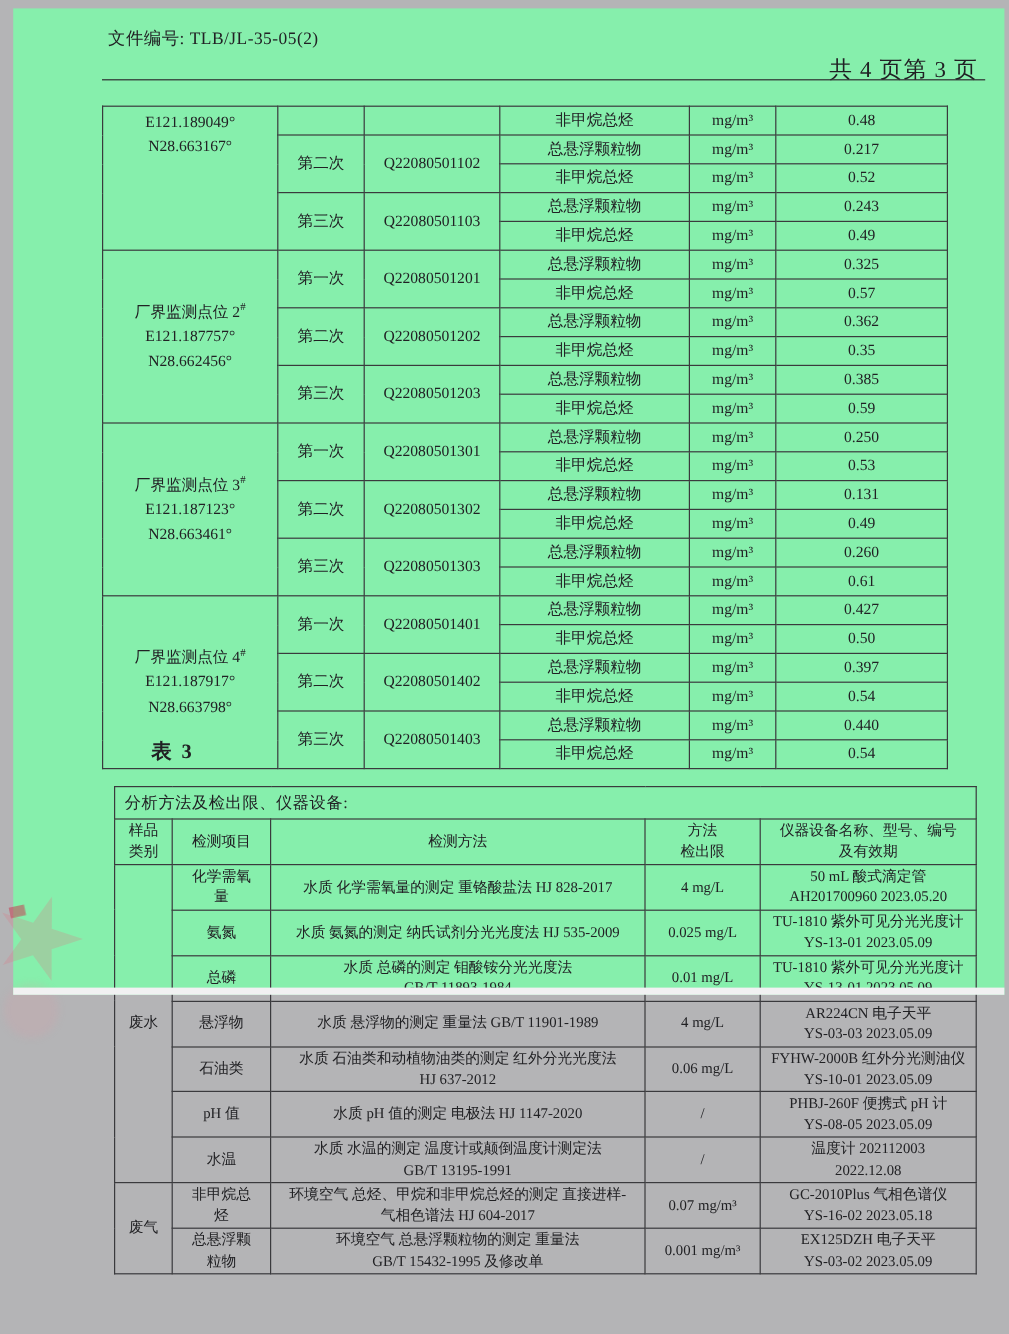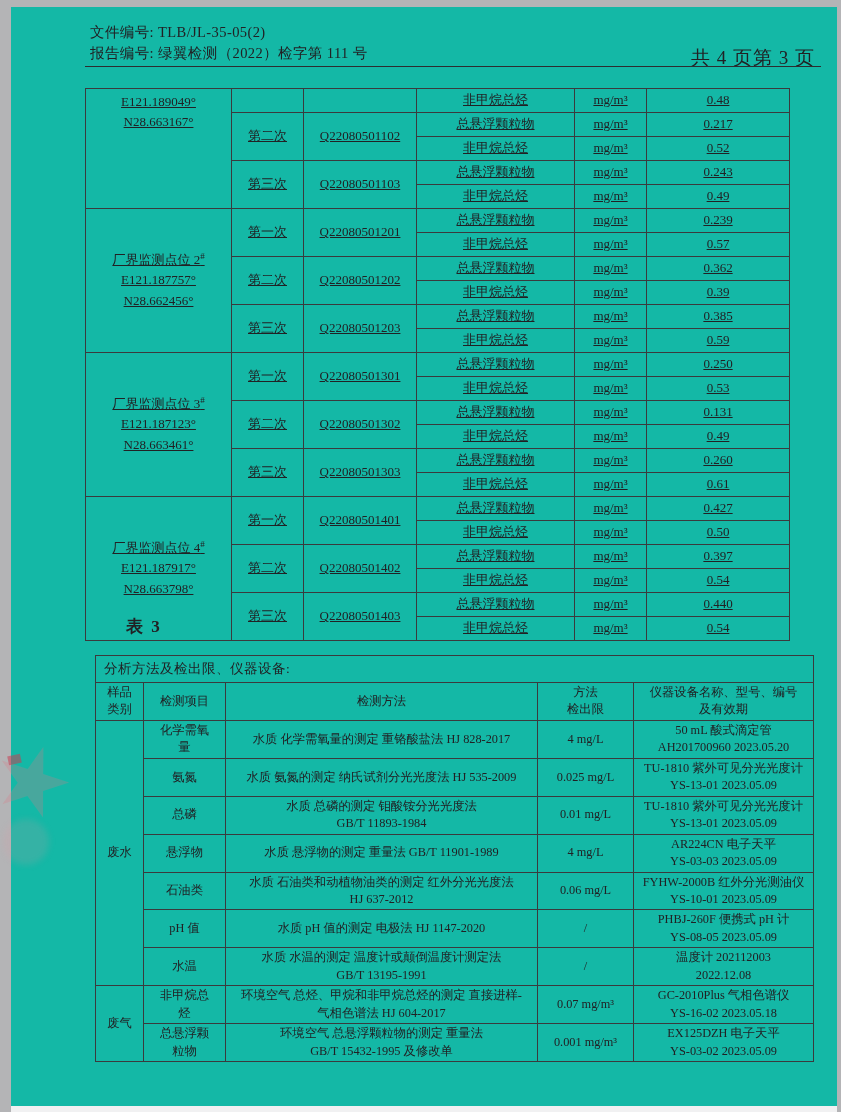--- a/index.html
+++ b/index.html
@@ -3,37 +3,37 @@
 <meta charset="utf-8">
 <style>
   html,body{margin:0;padding:0;}
   body{
     width:841px;height:1112px;position:relative;overflow:hidden;
     background:#b4b4b6;
     font-family:"Liberation Serif","DejaVu Serif",serif;
     color:#212124;
   }
   .page{
-    position:absolute;left:11px;top:7px;width:826px;height:1105px;
-    background:#14b8a6;
+    position:absolute;left:11px;top:7px;width:826px;height:822px;
+    background:#86efac;
   }
   .page::after{ 
     content:"";position:absolute;left:0;bottom:0;width:100%;height:6px;
     background:#f1f1f2;
   }
   
   .hdr-line1{position:absolute;left:79px;top:16px;font-size:14.5px;letter-spacing:.4px;}
   .hdr-line2{position:absolute;left:79px;top:37px;font-size:14.5px;letter-spacing:.4px;}
   .hdr-page{position:absolute;right:22px;top:38px;font-size:19px;letter-spacing:1px;}
   .hdr-rule{position:absolute;left:74px;top:59px;width:736px;border-top:1.7px solid #2d2d30;}
   
   table{border-collapse:collapse;table-layout:fixed;}
   td{border:1.4px solid #3a3a3d;text-align:center;vertical-align:middle;
      padding:1px 2px;overflow:hidden;}
-  .t1{position:absolute;left:74px;top:81px;width:704px;font-size:13px;line-height:1.25;text-decoration:underline;}
+  .t1{position:absolute;left:74px;top:81px;width:704px;font-size:13px;line-height:1.25;}
   .t1 td{height:21px;}
   .t1 .pt{font-size:13px;line-height:1.55;}
   .t1 .pt-top{vertical-align:top;padding-top:3px;}
   sup.hash{font-size:9px;vertical-align:super;line-height:0;}
   
   .t3cap{position:absolute;left:79px;top:608px;font-size:17px;font-weight:600;letter-spacing:2px;margin-left:36px;}
   .t3{position:absolute;left:84px;top:648px;width:718px;font-size:12.3px;line-height:1.42;}
   .t3 .title td{text-align:left;padding:3px 8px;font-size:13.5px;height:20px;letter-spacing:.5px;}
   .t3 .head td{height:30px;}
   .t3 td{height:34px;}
@@ -53,21 +53,20 @@
     position:absolute;left:-3px;top:748px;width:13px;height:9px;
     background:rgba(198,62,82,.55);filter:blur(.6px);transform:rotate(-12deg);
   }
 </style>
 </head>
 <body>
 
 <div class="page">
 
   <div class="hdr-line1">文件编号: TLB/JL-35-05(2)</div>
-  <div class="hdr-line2">报告编号: 绿翼检测（2022）检字第 111 号</div>
   <div class="hdr-page">共 4 页第 3 页</div>
   <div class="hdr-rule"></div>
 
   <div class="seal-star"></div>
   <div class="seal-smudge"></div>
   <div class="seal-dash"></div>
 
   <table class="t1">
     <colgroup>
       <col style="width:146px">
@@ -118,38 +117,38 @@
     <tr>
       <td class="pt" rowspan="6">
         <div><span>厂界监测点位 2</span><sup class="hash">#</sup></div>
         <div>E121.187757°</div>
         <div>N28.662456°</div>
       </td>
       <td rowspan="2">第一次</td>
       <td rowspan="2">Q22080501201</td>
       <td>总悬浮颗粒物</td>
       <td>mg/m³</td>
-      <td>0.239</td>
+      <td>0.325</td>
     </tr>
     <tr>
       <td>非甲烷总烃</td>
       <td>mg/m³</td>
       <td>0.57</td>
     </tr>
     <tr>
       <td rowspan="2">第二次</td>
       <td rowspan="2">Q22080501202</td>
       <td>总悬浮颗粒物</td>
       <td>mg/m³</td>
       <td>0.362</td>
     </tr>
     <tr>
       <td>非甲烷总烃</td>
       <td>mg/m³</td>
-      <td>0.39</td>
+      <td>0.35</td>
     </tr>
     <tr>
       <td rowspan="2">第三次</td>
       <td rowspan="2">Q22080501203</td>
       <td>总悬浮颗粒物</td>
       <td>mg/m³</td>
       <td>0.385</td>
     </tr>
     <tr>
       <td>非甲烷总烃</td>

